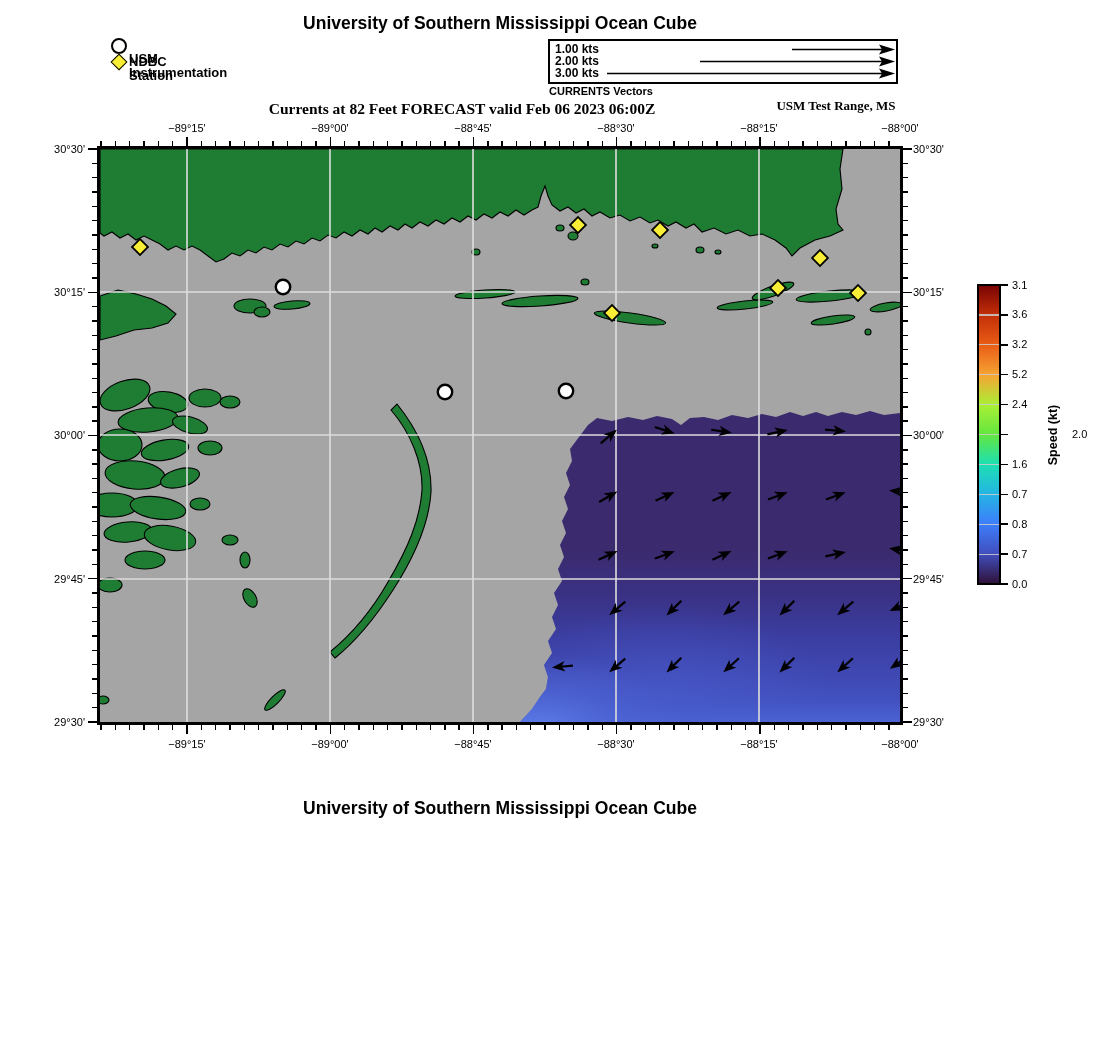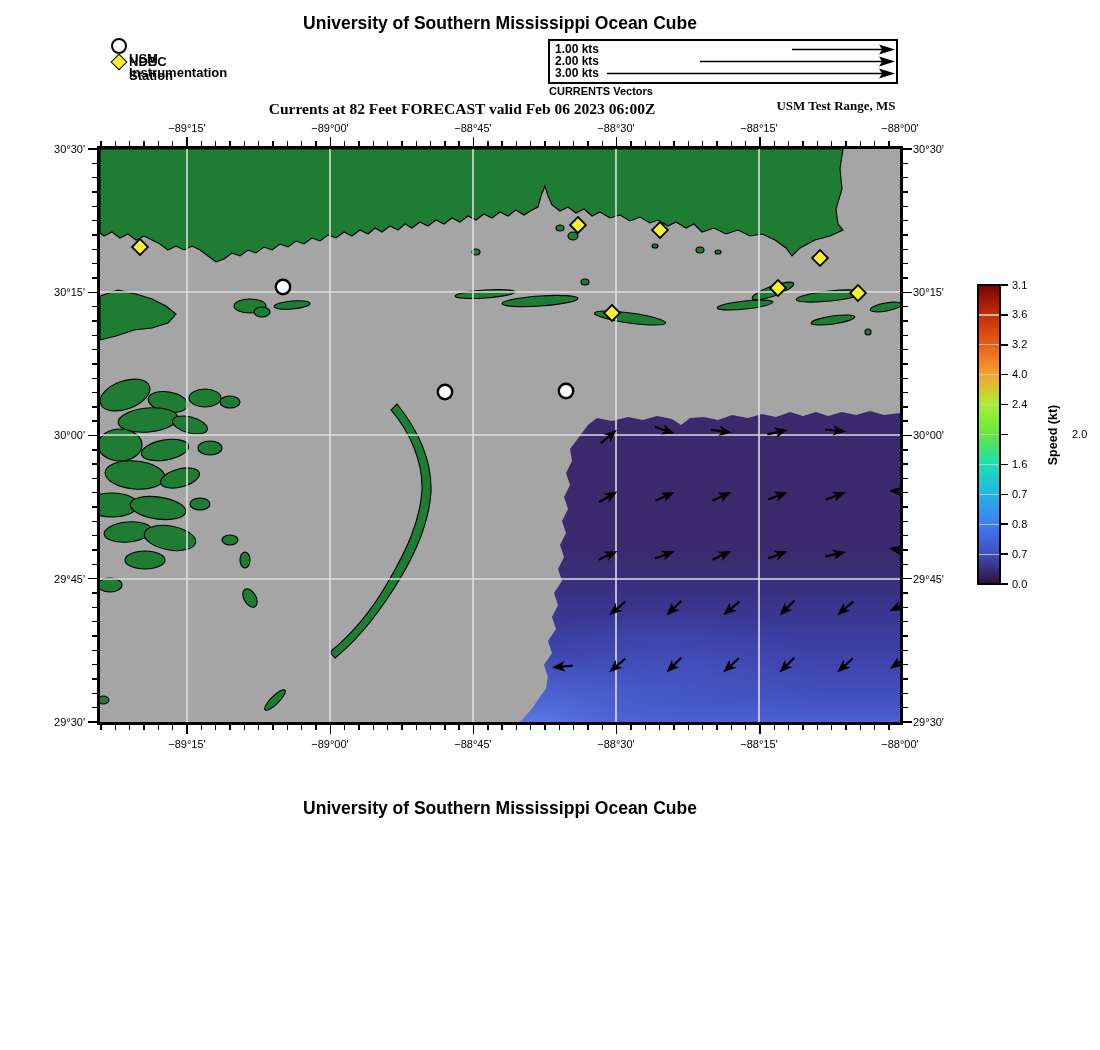--- a/index.html
+++ b/index.html
@@ -534,21 +534,21 @@
     <div class="abs cb-tick" style="left: 1001px; top: 463.6px;"></div>
     <div class="abs cb-lab" style="left: 1012px; top: 457.9px;">1.6</div>
     <div class="abs cb-cross" style="left: 979px; top: 433.9px;"></div>
     <div class="abs cb-tick" style="left: 1001px; top: 433.7px;"></div>
     <div class="abs cb-lab" style="left: 1072px; top: 428px;">2.0</div>
     <div class="abs cb-cross" style="left: 979px; top: 404px;"></div>
     <div class="abs cb-tick" style="left: 1001px; top: 403.8px;"></div>
     <div class="abs cb-lab" style="left: 1012px; top: 398.1px;">2.4</div>
     <div class="abs cb-cross" style="left: 979px; top: 374.1px;"></div>
     <div class="abs cb-tick" style="left: 1001px; top: 373.9px;"></div>
-    <div class="abs cb-lab" style="left: 1012px; top: 368.2px;">4.0</div>
+    <div class="abs cb-lab" style="left: 1012px; top: 368.2px;">5.2</div>
     <div class="abs cb-cross" style="left: 979px; top: 344.2px;"></div>
     <div class="abs cb-tick" style="left: 1001px; top: 344px;"></div>
     <div class="abs cb-lab" style="left: 1012px; top: 338.3px;">3.2</div>
     <div class="abs cb-cross" style="left: 979px; top: 314.3px;"></div>
     <div class="abs cb-tick" style="left: 1001px; top: 314.1px;"></div>
     <div class="abs cb-lab" style="left: 1012px; top: 308.4px;">3.6</div>
     <div class="abs cb-tick" style="left: 1001px; top: 284.2px;"></div>
     <div class="abs cb-lab" style="left: 1012px; top: 278.5px;">3.1</div>
   </div>
 

